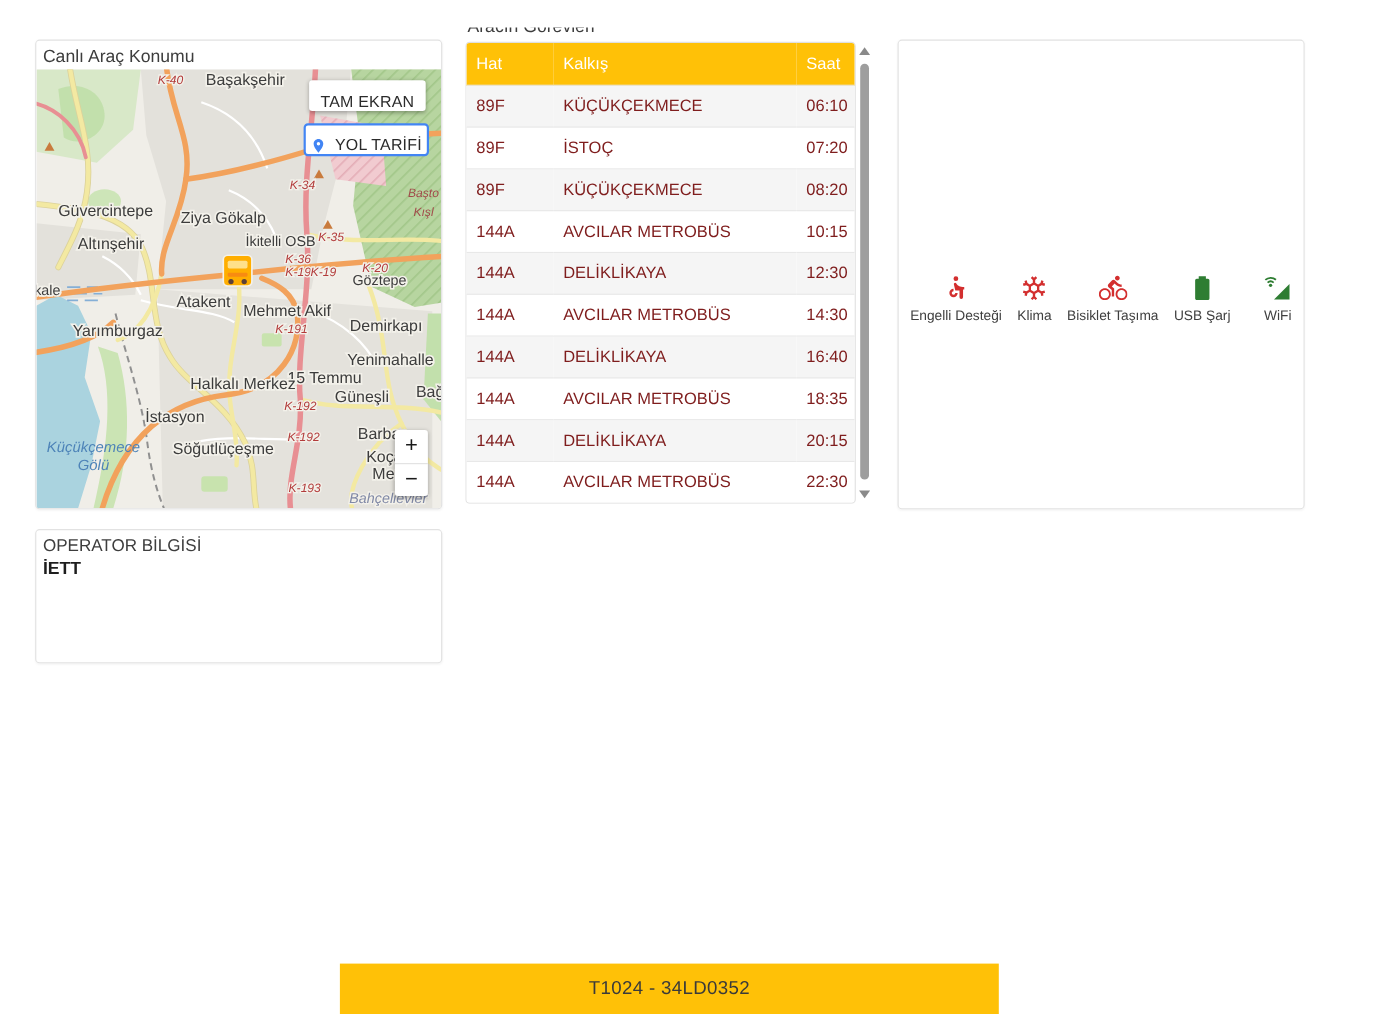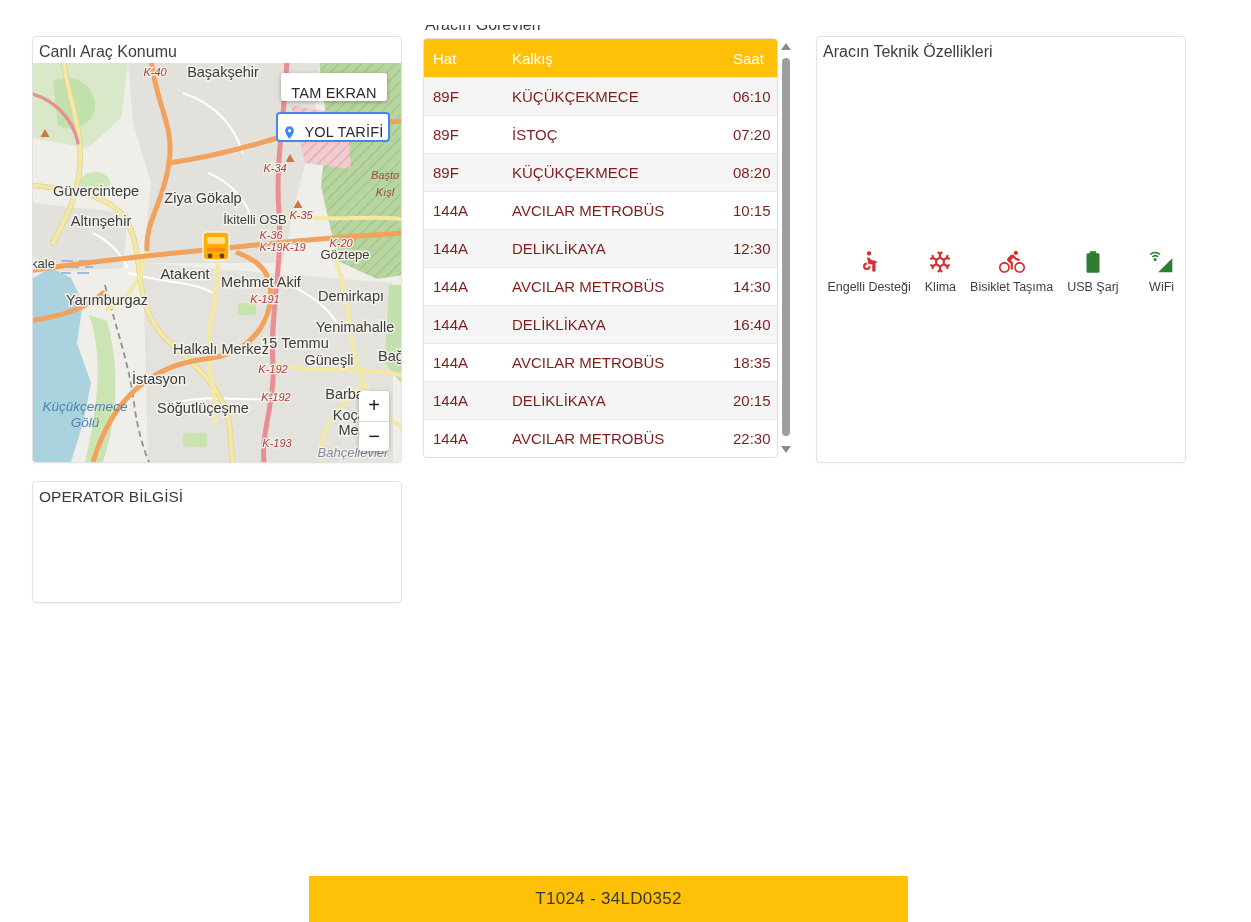--- a/index.html
+++ b/index.html
@@ -291,21 +291,20 @@
     </table>
   </div>
   <div id="tasks-scrollbar">
     <div class="sb-arrow" id="sb-up"></div>
     <div id="sb-thumb"></div>
     <div class="sb-arrow" id="sb-down"></div>
   </div>
 </div>
 
 <div class="card" id="features-card">
-  <div class="card-title">Aracın Teknik Özellikleri</div>
   <div id="features-row">
       <div class="feature" style="color: rgb(211, 47, 47);">
         <svg class="f-icon" viewBox="0 0 24 24">
           <path d="M12,2A2,2 0 0,1 14,4A2,2 0 0,1 12,6A2,2 0 0,1 10,4A2,2 0 0,1 12,2M19,13V11C17.54,11 15.17,10.87 13.5,9.5C12.92,9.04 12.58,8.54 12.34,8.09C12.16,7.73 11.81,7.5 11.41,7.5H11.39C10.7,7.5 10.18,8.13 10.32,8.81L11.5,14H15V19.5A1.5,1.5 0 0,0 16.5,21A1.5,1.5 0 0,0 18,19.5V13H19M10,19.5A3.5,3.5 0 0,1 6.5,16A3.5,3.5 0 0,1 10,12.5V14.5A1.5,1.5 0 0,0 8.5,16A1.5,1.5 0 0,0 10,17.5A1.5,1.5 0 0,0 11.5,16H13.5A3.5,3.5 0 0,1 10,19.5Z"></path>
         </svg>
         <div class="f-label">Engelli Desteği</div>
       </div>
       <div class="feature" style="color: rgb(211, 47, 47);">
         <svg class="f-icon" viewBox="0 0 24 24">
           <path d="M20.79,13.95L18.46,14.57L16.46,13.44V10.56L18.46,9.43L20.79,10.05L21.31,8.12L19.54,7.65L20,5.88L18.07,5.36L17.45,7.69L15.45,8.82L13,7.38V5.12L14.71,3.41L13.29,2L12,3.29L10.71,2L9.29,3.41L11,5.12V7.38L8.5,8.82L6.5,7.69L5.92,5.36L4,5.88L4.47,7.65L2.7,8.12L3.22,10.05L5.55,9.43L7.55,10.56V13.45L5.55,14.58L3.22,13.96L2.7,15.89L4.47,16.36L4,18.12L5.93,18.64L6.55,16.31L8.55,15.18L11,16.62V18.88L9.29,20.59L10.71,22L12,20.71L13.29,22L14.7,20.59L13,18.88V16.62L15.5,15.17L17.5,16.3L18.12,18.63L20,18.12L19.53,16.35L21.3,15.88L20.79,13.95M9.5,10.56L12,9.11L14.5,10.56V13.44L12,14.89L9.5,13.44V10.56Z"></path>
@@ -331,17 +330,18 @@
           <path d="M3.1,7.4 A3.8,3.8 0 0,1 8.2,7.3" fill="none" stroke="currentColor" stroke-width="1.5"></path>
           <path d="M1.2,5.1 A6.6,6.6 0 0,1 10.1,4.9" fill="none" stroke="currentColor" stroke-width="1.5"></path>
         </svg>
         <div class="f-label">WiFi</div>
       </div>
     </div>
 </div>
 
 <div class="card" id="operator-card">
   <div id="operator-title">OPERATOR BİLGİSİ</div>
+  <div id="operator-value">İETT</div>
 </div>
 
 <div id="footer-bar" style="background: rgb(255, 193, 7);">
   <span>T1024 - 34LD0352</span>
 </div>
 
 </body></html>

